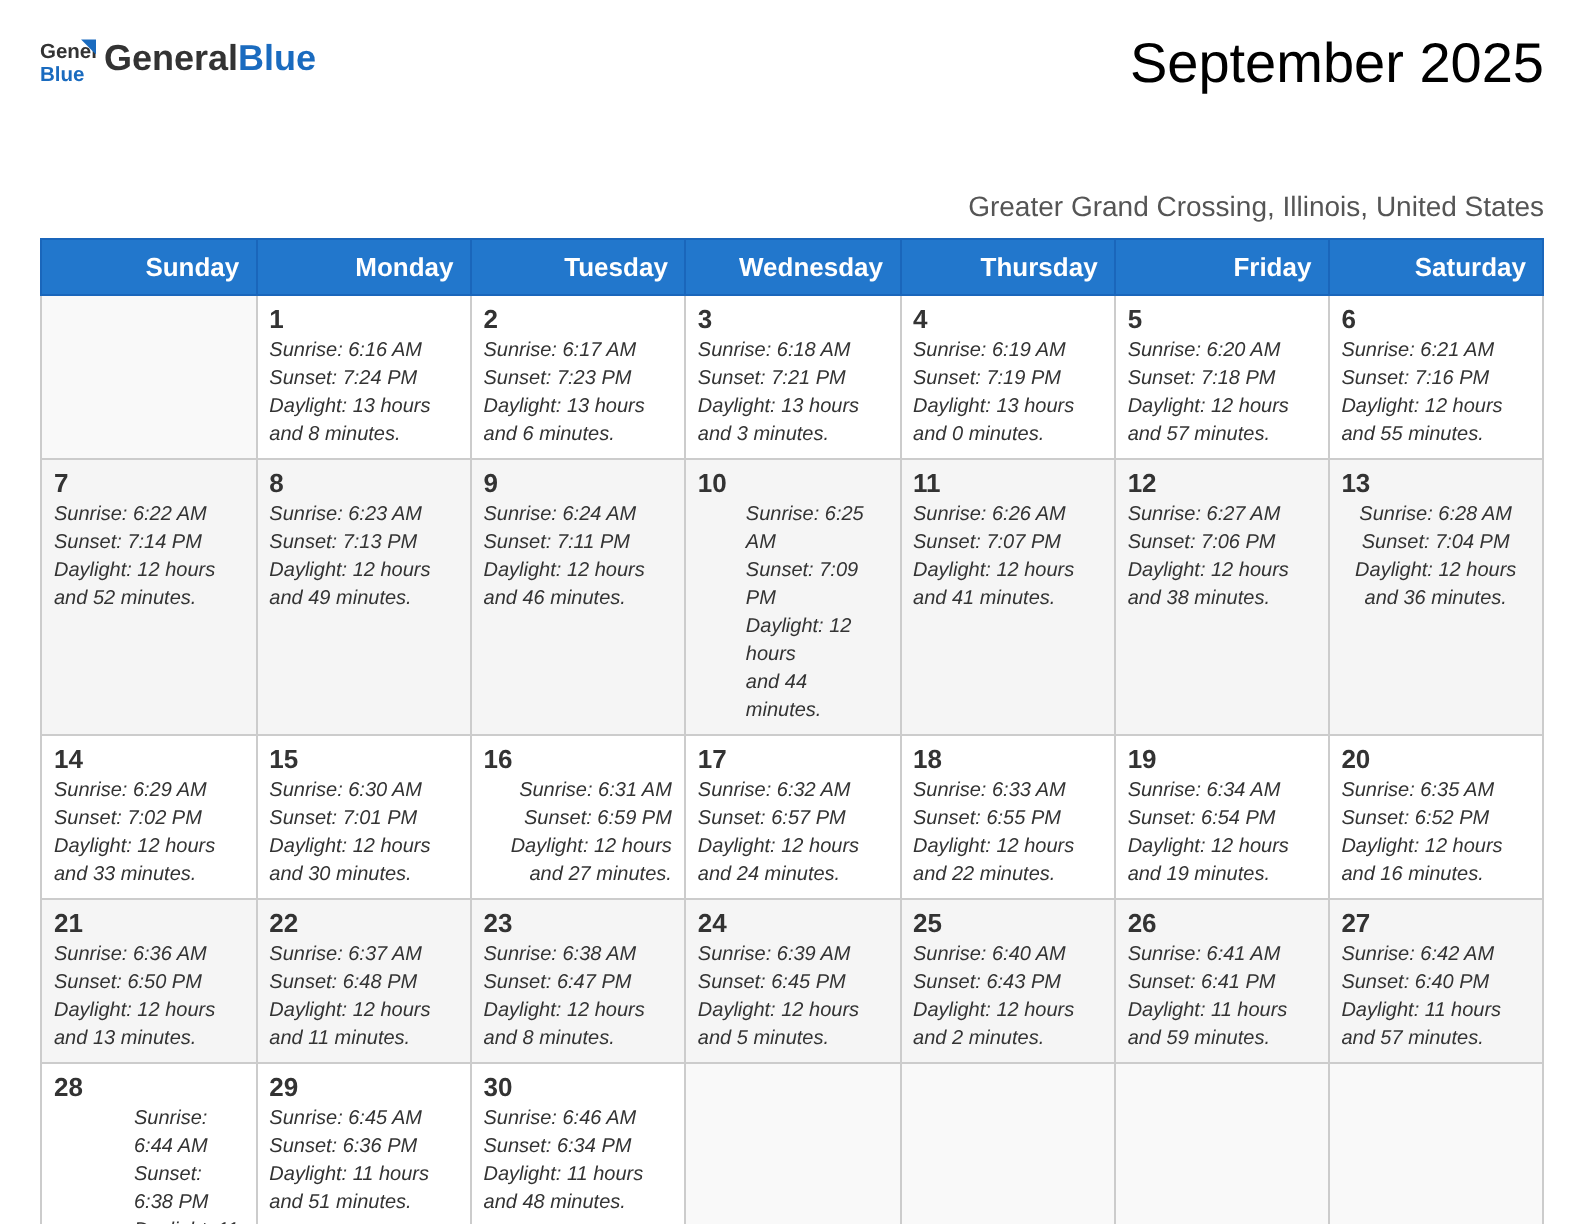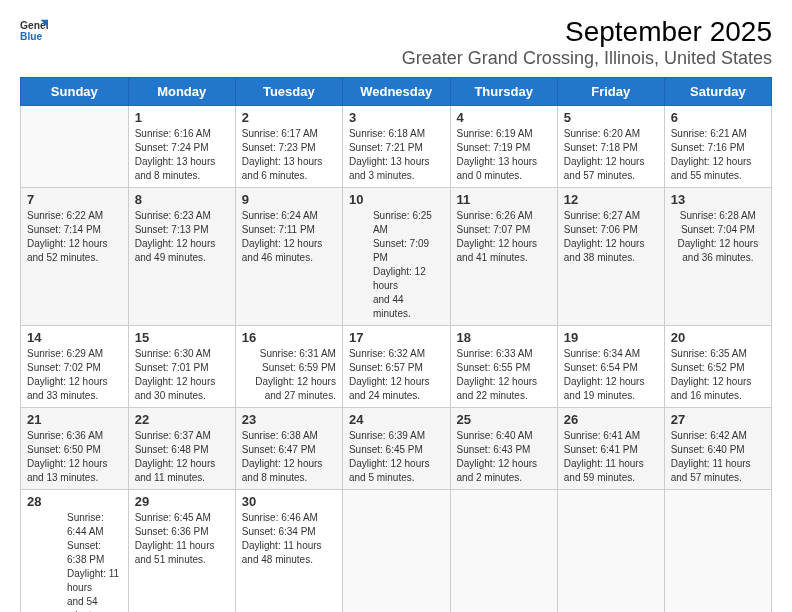--- a/index.html
+++ b/index.html
@@ -34,32 +34,33 @@
     }
     .title-block {
       text-align: right;
     }
     .month-title {
       font-size: 28px;
       color: #000000;
       font-weight: normal;
     }
     .subtitle {
-      font-size: 18px;
+      font-size: 14px;
       color: #555;
+      margin-top: 47px;
     }
     .calendar {
       width: 100%;
       border-collapse: collapse;
       border: 1px solid #ccc;
     }
     .calendar th {
       background: #2277cc;
       color: #fff;
-      text-align: center;
+      text-align: right;
       padding: 6px 8px;
       font-size: 13px;
       font-weight: bold;
       border: 1px solid #1a66bb;
     }
     .calendar td {
       border: 1px solid #ccc;
       vertical-align: top;
       padding: 4px 6px;
       width: 108px;
@@ -74,35 +75,41 @@
     .day-num {
       font-size: 13px;
       font-weight: bold;
       margin-bottom: 2px;
       display: block;
     }
     .day-info {
       font-size: 10px;
       color: #333;
       line-height: 1.4;
+      font-style: italic;
     }
     .row-shade td {
       background: #f5f5f5;
     }
   </style>
 </head>
 <body>
 
 <div class="header">
   <div class="logo">
     <svg class="logo-icon" viewBox="0 0 30 30">
       <text x="0" y="14" font-size="11" font-weight="bold" fill="#333" font-family="Arial">General</text>
       <text x="0" y="26" font-size="11" font-weight="bold" fill="#1a6bbf" font-family="Arial">Blue</text>
       <polygon points="22,4 30,4 30,12" fill="#1a6bbf"></polygon>
     </svg>
+    <div>
+      <div class="logo-text">
+        <span class="logo-general">General</span><span class="logo-blue">Blue</span>
+      </div>
+    </div>
   </div>
   <div class="title-block">
     <div class="month-title">September 2025</div>
     <div class="subtitle">Greater Grand Crossing, Illinois, United States</div>
   </div>
 </div>
 
 <table class="calendar">
   <thead>
     <tr>

